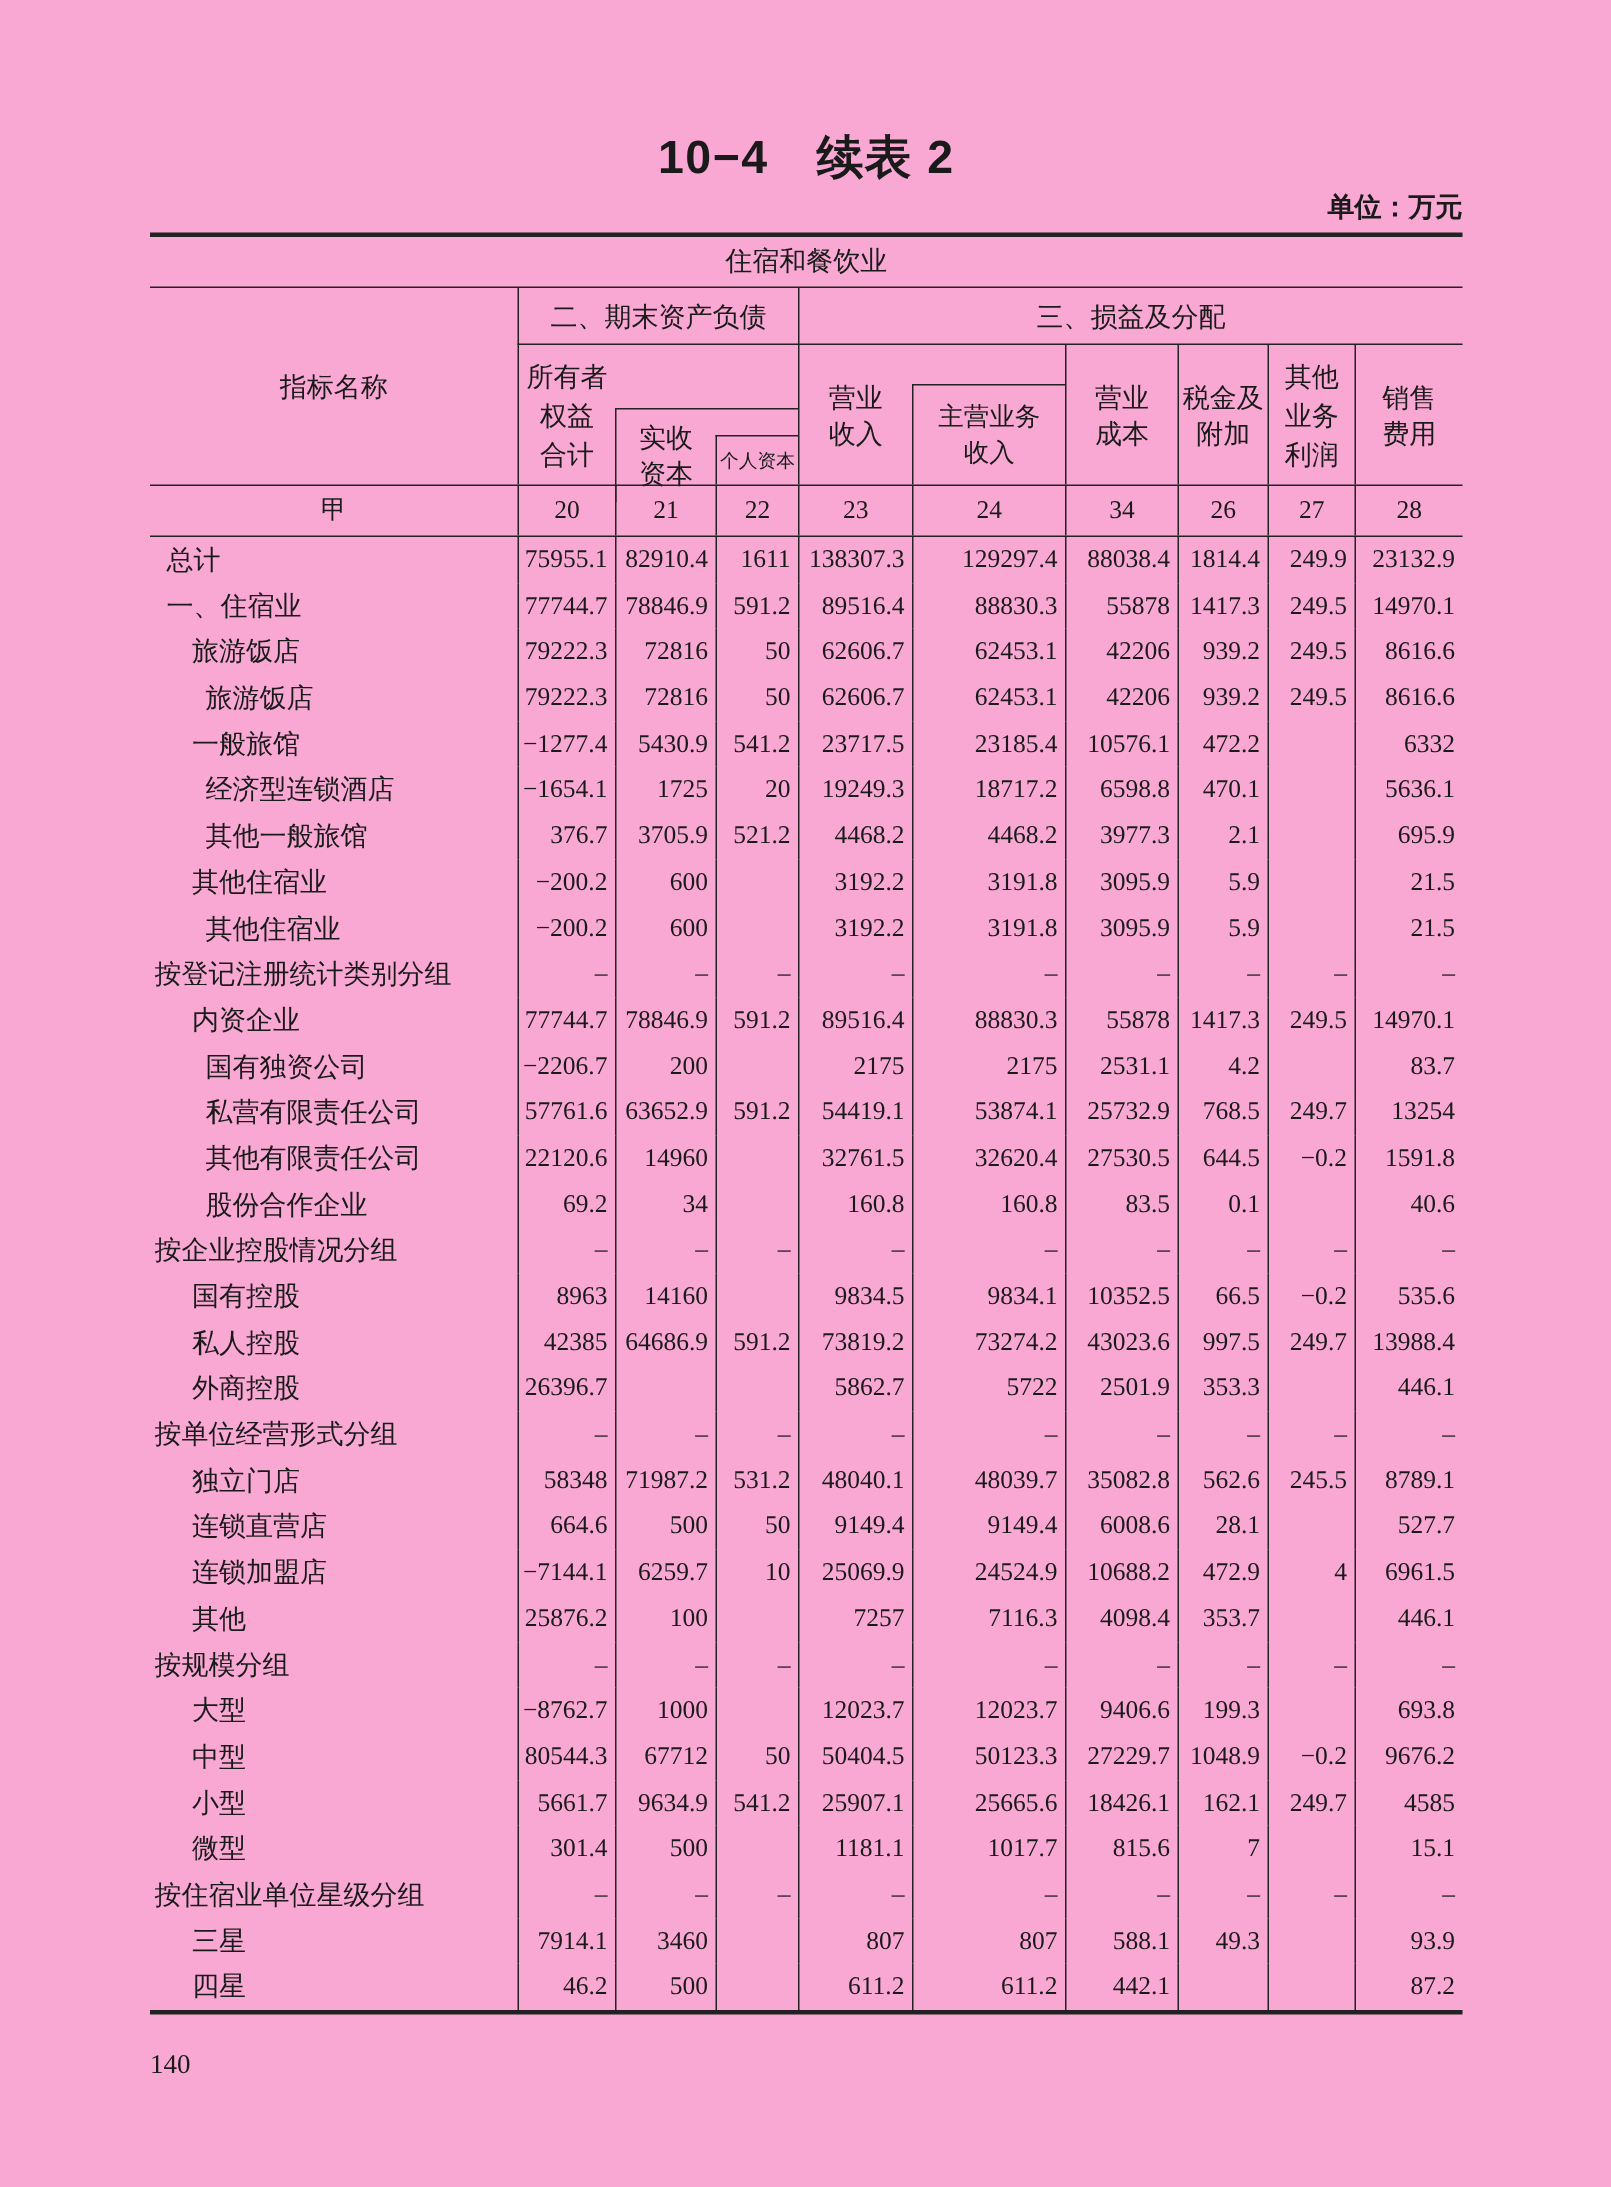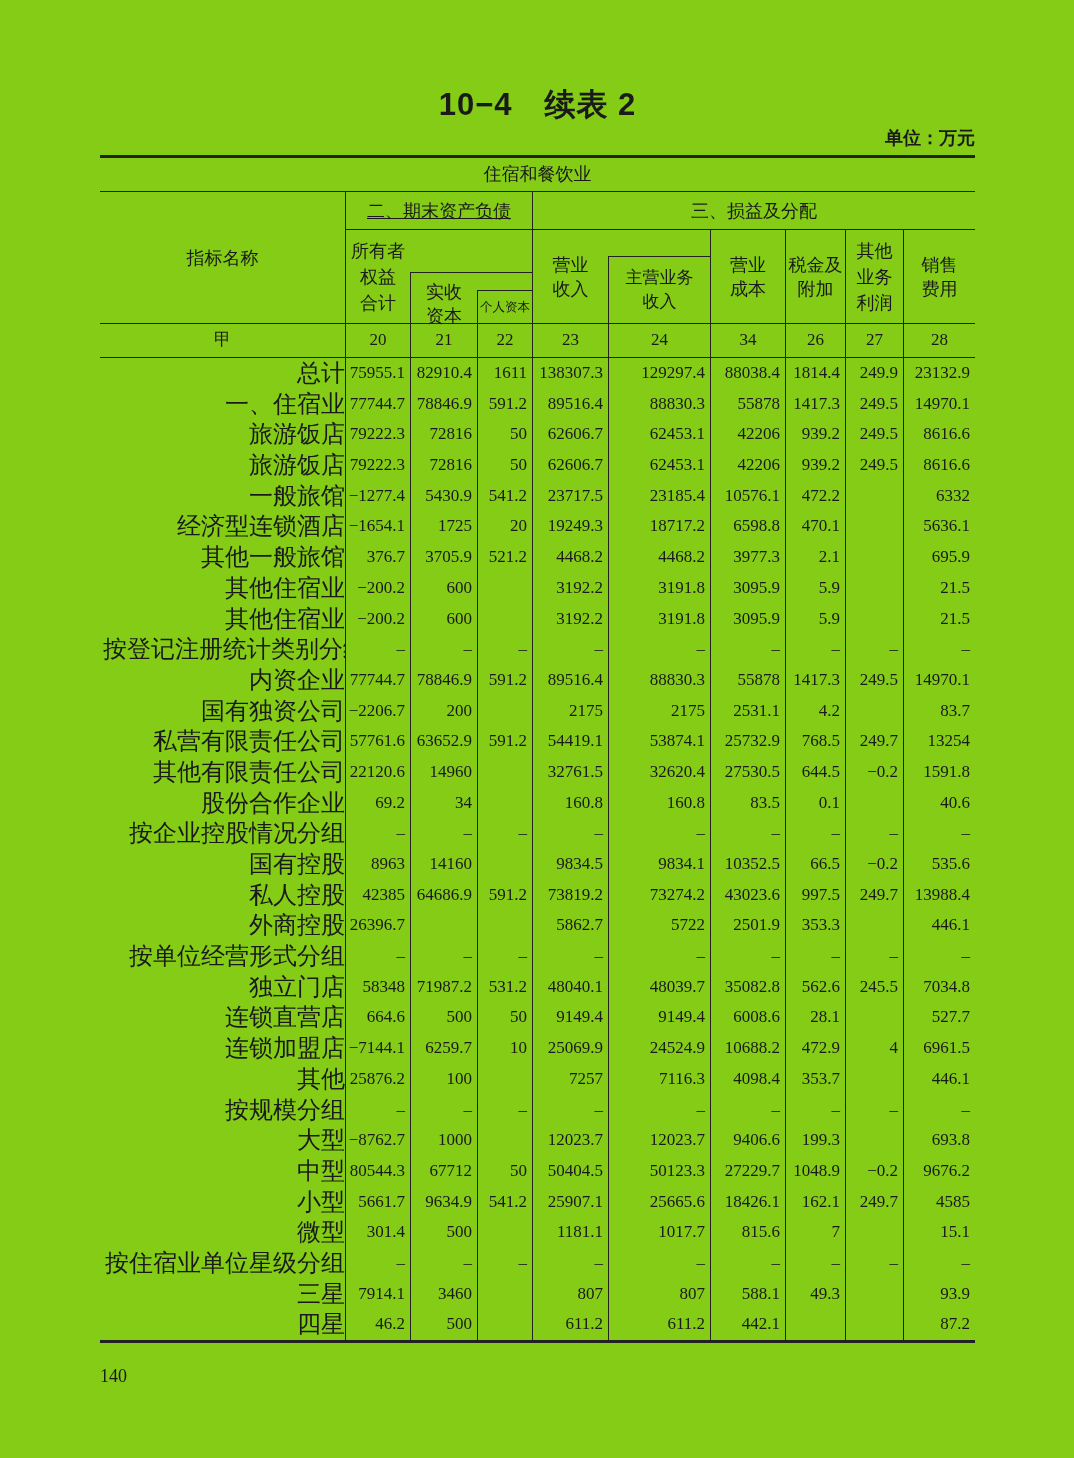--- a/index.html
+++ b/index.html
@@ -3,21 +3,21 @@
 <meta charset="utf-8">
 <style>
   :root{
     --line:#222222;
     --ink:#1a1a1a;
     --serif:"Liberation Serif","DejaVu Serif",serif;
     --sans:"Liberation Sans","DejaVu Sans",sans-serif;
   }
   html,body{margin:0;padding:0;background:#ffffff;}
   .page{
-    position:relative;width:1074px;height:1458px;background:#84cc16;
+    position:relative;width:1074px;height:1458px;background:#f9a8d4;
     color:var(--ink);font-family:var(--serif);overflow:hidden;
   }
   .title{
     position:absolute;left:100px;top:84px;width:875px;text-align:center;
     font-family:var(--sans);font-weight:bold;font-size:31px;letter-spacing:1px;
   }
   .unit{
     position:absolute;left:100px;top:126px;width:875px;text-align:right;
     font-family:var(--sans);font-weight:bold;font-size:18px;
   }
@@ -25,21 +25,21 @@
   .span-row{
     border-top:3px solid var(--line);border-bottom:1px solid var(--line);
     height:33px;line-height:33px;text-align:center;font-size:18px;
   }
   .hdr{position:relative;height:165px;border-bottom:1px solid var(--line);font-size:18px;}
   .hcell{
     position:absolute;display:flex;align-items:center;justify-content:center;
     text-align:center;white-space:pre-line;box-sizing:border-box;line-height:24px;
   }
   #h-indicator{left:0;top:0;width:245px;height:131px;}
-  #h-grp1{left:245px;top:0;width:187px;height:38px;border-left:1px solid var(--line);border-bottom:1px solid var(--line);text-decoration:underline;}
+  #h-grp1{left:245px;top:0;width:187px;height:38px;border-left:1px solid var(--line);border-bottom:1px solid var(--line);}
   #h-grp2{left:432px;top:0;width:443px;height:38px;border-left:1px solid var(--line);border-bottom:1px solid var(--line);}
   #h-c20{left:245px;top:38px;width:65px;height:93px;border-left:1px solid var(--line);line-height:26px;}
   #h-c21{left:310px;top:68px;width:122px;height:63px;border-left:1px solid var(--line);border-top:1px solid var(--line);padding-right:55px;margin-top:12px;}
   #h-c22{left:377px;top:98px;width:55px;height:33px;border-left:1px solid var(--line);border-top:1px solid var(--line);font-size:12.5px;line-height:14px;}
   #h-c23{left:432px;top:38px;width:76px;height:93px;border-left:1px solid var(--line);}
   #h-c24{left:508px;top:64px;width:102px;height:67px;border-left:1px solid var(--line);border-top:1px solid var(--line);font-size:17px;}
   #h-c25{left:610px;top:38px;width:75px;height:93px;border-left:1px solid var(--line);}
   #h-c26{left:685px;top:38px;width:60px;height:93px;border-left:1px solid var(--line);}
   #h-c27{left:745px;top:38px;width:58px;height:93px;border-left:1px solid var(--line);line-height:26px;}
   #h-c28{left:803px;top:38px;width:72px;height:93px;border-left:1px solid var(--line);}
@@ -55,22 +55,22 @@
   .col-2{width:55px;}
   .col-3{width:76px;}
   .col-4{width:102px;}
   .col-5{width:75px;}
   .col-6{width:60px;}
   .col-7{width:58px;}
   .col-8{width:72px;}
   #data-rows{border-bottom:3px solid var(--line);}
   .drow{display:flex;height:30.69px;}
   .cl{
-    box-sizing:border-box;width:245px;font-size:24px;line-height:30.69px;
-    white-space:nowrap;overflow:hidden;text-align:right;
+    box-sizing:border-box;width:245px;font-size:18px;line-height:30.69px;
+    white-space:nowrap;overflow:hidden;
   }
   .cv{
     box-sizing:border-box;text-align:right;padding-right:5px;font-size:17px;
     line-height:30.69px;border-left:1px solid var(--line);white-space:nowrap;overflow:hidden;
   }
   .ind-group{padding-left:3px;}
   .ind-top{padding-left:11px;}
   .ind-l1{padding-left:28px;}
   .ind-l2{padding-left:37px;}
   .pagenum{position:absolute;left:100px;top:1366px;font-family:Liberation Serif, serif;font-size:18px;}
@@ -370,21 +370,21 @@
         <div class="drow">
           <div class="cl ind-l1">独立门店</div>
           <div class="cv col-0">58348</div>
           <div class="cv col-1">71987.2</div>
           <div class="cv col-2">531.2</div>
           <div class="cv col-3">48040.1</div>
           <div class="cv col-4">48039.7</div>
           <div class="cv col-5">35082.8</div>
           <div class="cv col-6">562.6</div>
           <div class="cv col-7">245.5</div>
-          <div class="cv col-8">7034.8</div>
+          <div class="cv col-8">8789.1</div>
         </div>
         <div class="drow">
           <div class="cl ind-l1">连锁直营店</div>
           <div class="cv col-0">664.6</div>
           <div class="cv col-1">500</div>
           <div class="cv col-2">50</div>
           <div class="cv col-3">9149.4</div>
           <div class="cv col-4">9149.4</div>
           <div class="cv col-5">6008.6</div>
           <div class="cv col-6">28.1</div>

